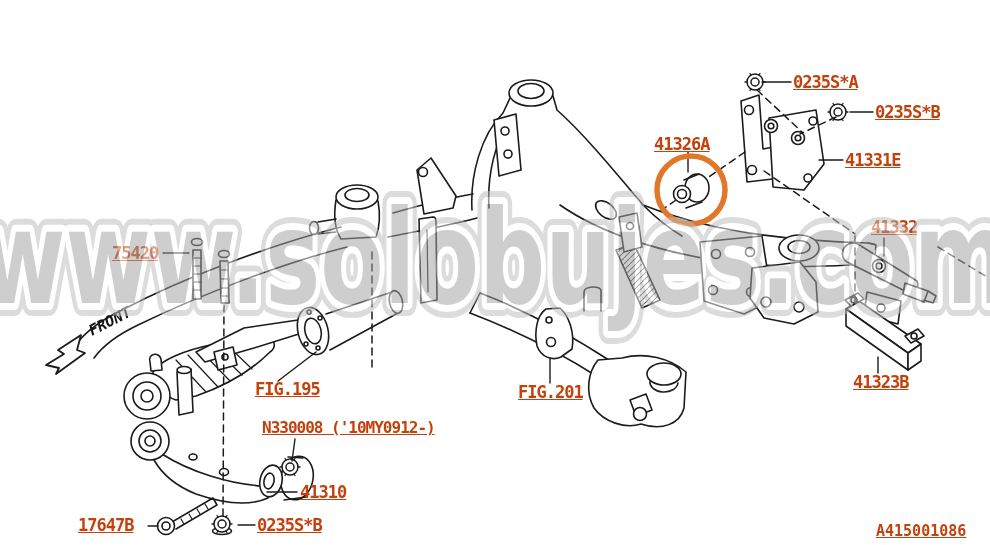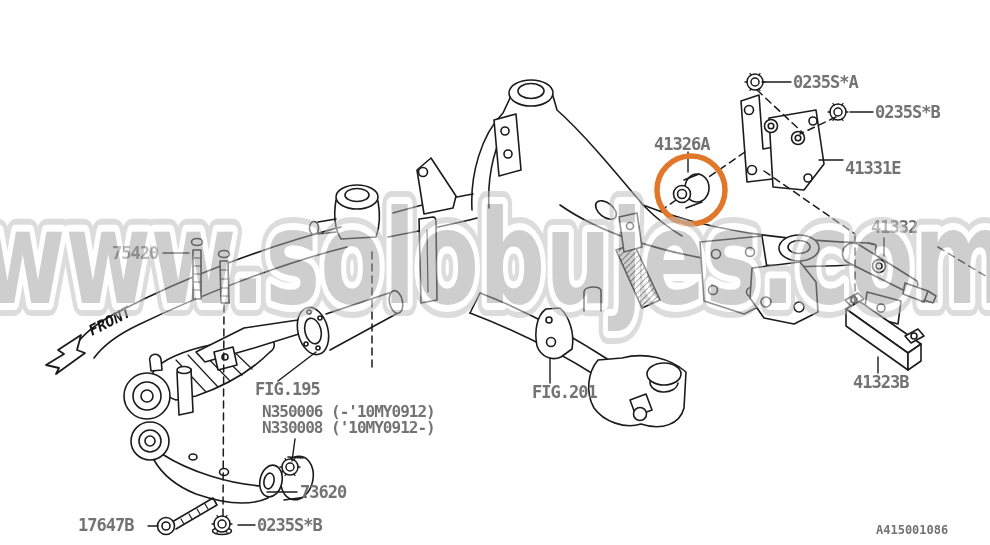--- a/index.html
+++ b/index.html
@@ -1,22 +1,22 @@
 <!DOCTYPE html>
 <html><head>
 <meta charset="utf-8">
 <style>
   html,body{margin:0;padding:0;background:#ffffff;}
   #stage{position:relative;width:990px;height:545px;background:#ffffff;overflow:hidden;
          font-family:"DejaVu Sans Mono", monospace;}
   svg{position:absolute;left:0;top:0;}
-  .lbl{position:absolute;color:#737373;font-weight:bold;font-size:17px;line-height:1.0;
-       letter-spacing:-1px;white-space:nowrap;}
+  .lbl{position:absolute;color:#c2410c;font-weight:bold;font-size:17px;line-height:1.0;
+       letter-spacing:-1px;white-space:nowrap;text-decoration:underline;}
   .lbl.small{font-size:16px;}
-  .lbl.code{font-size:12px;letter-spacing:0;}
+  .lbl.code{font-size:15px;letter-spacing:0;}
   #wm{pointer-events:none;}
 </style>
 </head>
 <body>
 
 <div id="stage">
 
   <svg width="990" height="545" viewBox="0 0 990 545">
     <defs>
       <pattern id="hatch" patternUnits="userSpaceOnUse" width="6" height="6">
@@ -225,28 +225,27 @@
         <path d="M81 335 L58 350 L64 354 L46 365 L59 368 L56 374 L85 353 L77 350 Z" fill="#fff" stroke-width="1.8"></path>
       </g>
     </g>
 
     <text transform="translate(92 336) rotate(-27)" font-family="DejaVu Sans Mono, monospace" font-size="15" font-weight="bold" font-style="italic" fill="#141414">FRONT</text>
   </svg>
 
   <div class="lbl" style="left:793px;top:74px">0235S*A</div>
   <div class="lbl" style="left:875px;top:104px">0235S*B</div>
   <div class="lbl" style="left:654px;top:136px">41326A</div>
-  <div class="lbl" style="left:845px;top:160px">41331E</div>
+  <div class="lbl" style="left:845px;top:152px">41331E</div>
   <div class="lbl" style="left:871px;top:219px">41332</div>
   <div class="lbl" style="left:112px;top:245px">75420</div>
   <div class="lbl" style="left:255px;top:381px">FIG.195</div>
-  <div class="lbl" style="left:532px;top:384px">FIG.201</div>
-  <div class="lbl small" style="left:262px;top:404px">N350006 (-'10MY0912)</div>
+  <div class="lbl" style="left:518px;top:384px">FIG.201</div>
   <div class="lbl small" style="left:262px;top:420px">N330008 ('10MY0912-)</div>
-  <div class="lbl" style="left:300px;top:484px">73620</div>
+  <div class="lbl" style="left:300px;top:484px">41310</div>
   <div class="lbl" style="left:78px;top:517px">17647B</div>
   <div class="lbl" style="left:257px;top:517px">0235S*B</div>
   <div class="lbl" style="left:853px;top:374px">41323B</div>
   <div class="lbl code" style="left:876px;top:524px">A415001086</div>
 
   <svg id="wm" width="990" height="545" viewBox="0 0 990 545">
     <g opacity="0.52" font-family="DejaVu Sans, sans-serif" font-weight="bold" font-size="130" text-anchor="middle">
       <text x="495" y="303" textLength="1030" lengthAdjust="spacingAndGlyphs" fill="none" stroke="#bdbdbd" stroke-width="26" stroke-linejoin="round">www.solobujes.com</text>
       <text x="495" y="303" textLength="1030" lengthAdjust="spacingAndGlyphs" fill="#a2a2a2" stroke="#ffffff" stroke-width="14" stroke-linejoin="round" paint-order="stroke">www.solobujes.com</text>
     </g>

